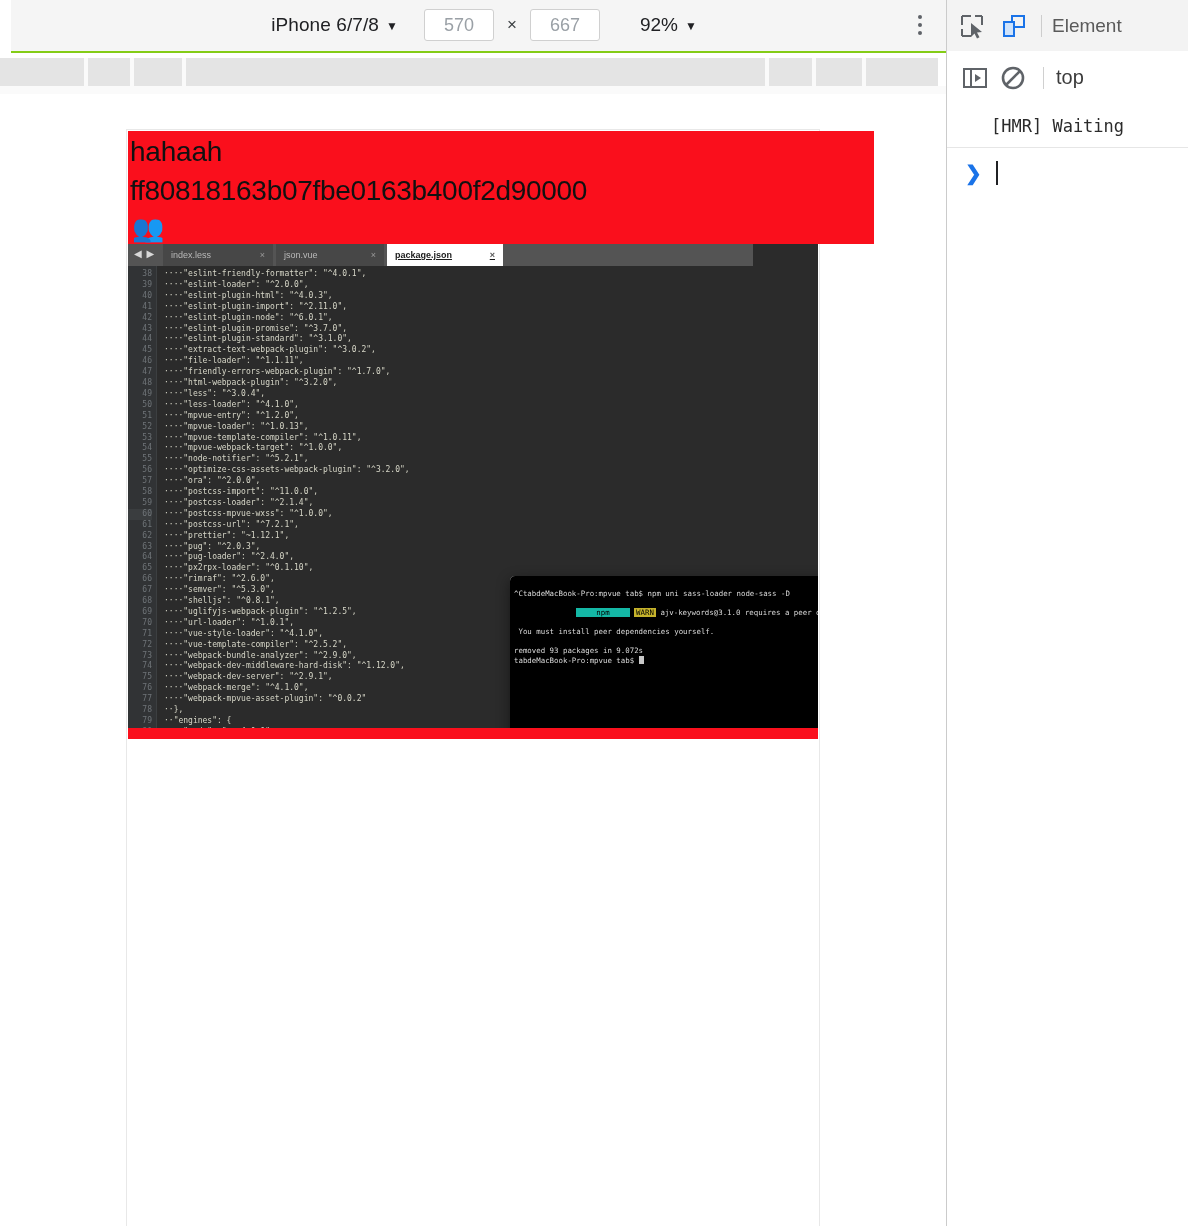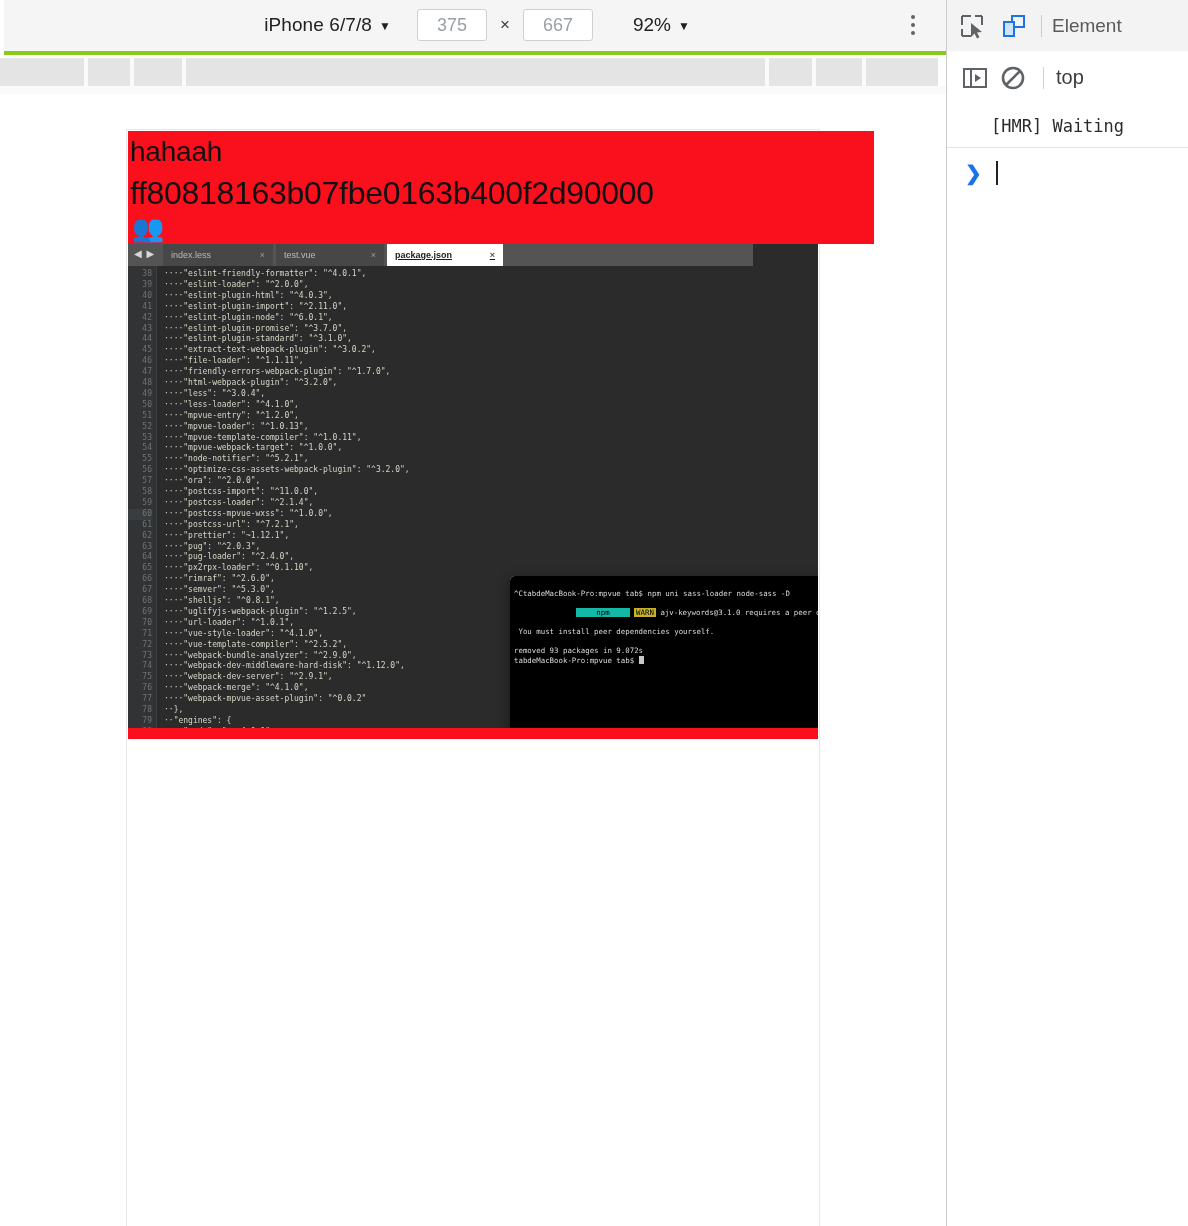--- a/index.html
+++ b/index.html
@@ -8,22 +8,22 @@
     background:#ffffff;
     font-family:"Liberation Sans", sans-serif;
     -webkit-font-smoothing:antialiased;
   }
   .root{position:relative;width:1188px;height:1226px;}
 
   
   .device-pane{position:absolute;left:0;top:0;width:946px;height:1226px;background:#fff;}
 
   .device-toolbar{
-    position:absolute;left:4px;top:0;width:946px;height:51px;
-    background:#f5f5f5;border-bottom:4px solid #84cc16;
+    position:absolute;left:11px;top:0;width:946px;height:51px;
+    background:#f5f5f5;border-bottom:2px solid #84cc16;
   }
   .dt-center{
     position:absolute;left:0;top:0;width:946px;height:50px;
     display:flex;align-items:center;justify-content:center;gap:0px;
   }
   .dt-device{
     font-size:19px;color:#202124;letter-spacing:.1px;
     display:flex;align-items:center;gap:7px;cursor:default;
     padding:2px 4px;
   }
@@ -67,21 +67,21 @@
   
   .hero{
     position:absolute;left:0;top:0;width:746px;height:113px;
     background:#fa0f1c;overflow:hidden;
   }
   .hero-line1{
     position:absolute;left:2px;top:5px;font-size:28px;color:#111;
     letter-spacing:-.2px;white-space:nowrap;
   }
   .hero-line2{
-    position:absolute;left:2px;top:44px;font-size:32px;color:#111;
+    position:absolute;left:2px;top:44px;font-size:28px;color:#111;
     letter-spacing:-.3px;white-space:nowrap;
   }
   .hero-icon{
     position:absolute;left:4px;top:84px;font-size:26px;color:#111;line-height:26px;
   }
 
   
   .shot{
     position:absolute;left:0;top:113px;width:690px;height:484px;
     background:#2b2b2b;overflow:hidden;
@@ -206,21 +206,21 @@
 <div class="root">
 
   <div class="device-pane">
 
     <div class="device-toolbar">
       <div class="dt-center">
         <div class="dt-device">
           <span>iPhone 6/7/8</span>
           <span class="caret">▼</span>
         </div>
-        <div class="dt-input">375</div>
+        <div class="dt-input">570</div>
         <div class="dt-x">×</div>
         <div class="dt-input" style="margin-left:0">667</div>
         <div class="dt-zoom">
           <span>92%</span>
           <span class="caret">▼</span>
         </div>
       </div>
       <div class="dt-kebab">
         <i></i>
         <i></i>
@@ -250,21 +250,21 @@
 
       <div class="shot">
 
         <div class="tabbar">
           <div class="tb-nav">◀ ▶</div>
           <div class="tab" style="left:35px;width:110px">
             <span class="tname">index.less</span>
             <span class="tclose">×</span>
           </div>
           <div class="tab" style="left:148px;width:108px">
-            <span class="tname">test.vue</span>
+            <span class="tname">json.vue</span>
             <span class="tclose">×</span>
           </div>
           <div class="tab active" style="left:259px;width:116px">
             <span class="tname">package.json</span>
             <span class="tclose">×</span>
           </div>
         </div>
 
         <div class="code">
           <div class="gutter"></div>

